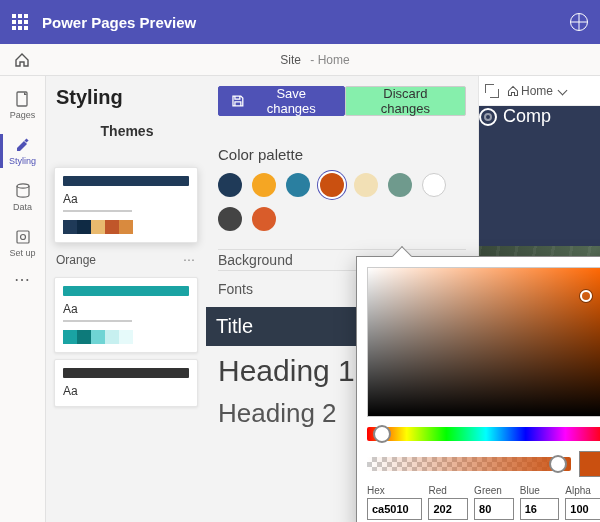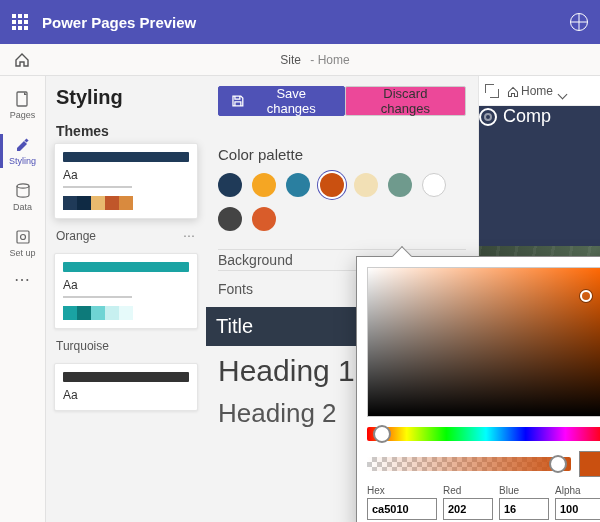--- a/index.html
+++ b/index.html
@@ -23,34 +23,34 @@
 
   .rail { width: 46px; background:#faf9f8; border-right:1px solid #e1e1e1; display:flex; flex-direction:column; align-items:center; padding-top:6px; }
   .rail .item { width:46px; height:46px; display:flex; flex-direction:column; align-items:center; justify-content:center; font-size:9px; color:#666; position:relative; }
   .rail .item.active { color:#4f52b6; }
   .rail .item.active::before { content:""; position:absolute; left:0; top:6px; bottom:6px; width:3px; background:#4f52b6; }
   .rail .ico { width:18px; height:18px; margin-bottom:2px; }
   .rail .dots { font-size:16px; color:#666; letter-spacing:1px; margin-top:4px;}
 
   .themes-col { width: 160px; background:#f3f3f3; padding: 10px 8px; overflow:hidden; }
   .themes-col h1 { font-size:20px; font-weight:600; color:#222; margin-bottom:14px; padding-left:2px;}
-  .themes-col h2 { font-size:14px; font-weight:600; color:#333; margin-bottom:4px; padding-left:2px;}
+  .themes-col h2 { font-size:14px; font-weight:600; color:#333; margin-bottom:28px; padding-left:2px;text-align:center;}
   .theme-card { background:#fff; border:1px solid #e5e5e5; border-radius:2px; padding:8px; margin-bottom:6px; box-shadow: 0 1px 3px rgba(0,0,0,0.08);}
   .theme-card.sel { box-shadow: 0 2px 8px rgba(0,0,0,0.15);}
   .theme-card .hdr { height:10px; border-radius:1px; margin-bottom:6px;}
   .theme-card .aa { font-size:12px; font-weight:400; color:#333; }
   .theme-card .line { height:2px; background:#ccc; margin:4px 0 8px; width:55%;}
   .theme-card .sw { display:flex; gap:0; }
   .theme-card .sw span { width:14px; height:14px; }
   .theme-lbl { font-size:12px; color:#555; padding:4px 2px 10px; display:flex; justify-content:space-between; align-items:center;}
   .theme-lbl .more { font-size:12px; letter-spacing:1px; color:#888;}
 
   .center { flex:1; min-width:0; padding: 10px 12px; position:relative; }
   .btnrow { display:flex; gap:0; margin-bottom:30px;}
-  .btn { height:30px; padding:0 12px; font-size:13px; border-radius:2px; border:1px solid #ccc; background:#ec4899; color:#333; display:inline-flex; align-items:center; gap:6px;}
+  .btn { height:30px; padding:0 12px; font-size:13px; border-radius:2px; border:1px solid #ccc; background:#86efac; color:#333; display:inline-flex; align-items:center; gap:6px;}
   .btn.primary { background:#4f52b6; border-color:#4f52b6; color:#fff; }
   .btn .save-ico { width:14px; height:14px; }
 
   .sec-title { font-size:15px; color:#444; margin: 6px 0 10px; }
   .palette { display:flex; flex-wrap:wrap; gap:10px; margin-bottom:18px; max-width: 260px;}
   .swatch { width:24px; height:24px; border-radius:50%; border: 2px solid transparent; }
   .swatch.ring { box-shadow: 0 0 0 2px #fff, 0 0 0 3px #4f52b6; }
   .swatch.outline { border:1px solid #ccc;}
   .bg-row { border-top:1px solid #ddd; padding:2px 0; font-size:14px; color:#555;}
   .fonts-row { border-top:1px solid #ddd; padding:10px 0; font-size:14px; color:#555;}
@@ -193,23 +193,20 @@
       <div class="aa">Aa</div>
       <div class="line"></div>
       <div class="sw">
         <span style="background:#1aa3a3"></span>
           <span style="background:#0d7a7a"></span>
           <span style="background:#6fd4d4"></span>
           <span style="background:#c7f0f0"></span>
           <span style="background:#e6fafa"></span>
       </div>
     </div>
-    <div class="theme-lbl">
-      <span>Turquoise</span>
-    </div>
 
     <div class="theme-card" style="margin-bottom:0;">
       <div class="hdr" style="background:#333"></div>
       <div class="aa">Aa</div>
     </div>
   </div>
 
   <div class="center">
     <div class="btnrow">
       <button class="btn primary">
@@ -254,32 +251,34 @@
         <div class="alpha">
           <div class="acur"></div>
         </div>
         <div class="chip"></div>
       </div>
       <div class="fields">
         <div class="fld hex"><label>Hex</label>
           <input value="ca5010" style=""></div>
         <div class="fld"><label>Red</label>
           <input value="202" style=""></div>
+        <div class="fld"><label>Green</label>
+          <input value="80" style=""></div>
         <div class="fld"><label>Blue</label>
           <input value="16" style=""></div>
         <div class="fld"><label>Alpha</label>
           <input value="100" style=""></div>
       </div>
     </div>
   </div>
 
   <div class="right">
     <div class="rcrumb">
       <div class="expand"></div>
-      <span style="display:inline-flex;align-items:flex-end;gap:2px">
+      <span style="display:inline-flex;align-items:center;gap:2px">
         <svg width="12" height="12" viewBox="0 0 16 16">
             <path d="M2 8 L8 2 L14 8 L14 14 L10 14 L10 10 L6 10 L6 14 L2 14 Z" fill="none" stroke="#555" stroke-width="1.4"></path>
           </svg>
         <span>Home</span>
         <span class="chev"></span>
       </span>
     </div>
     <div class="preview">
       <span class="ring"></span><span class="ctxt">Comp</span>
     </div>

